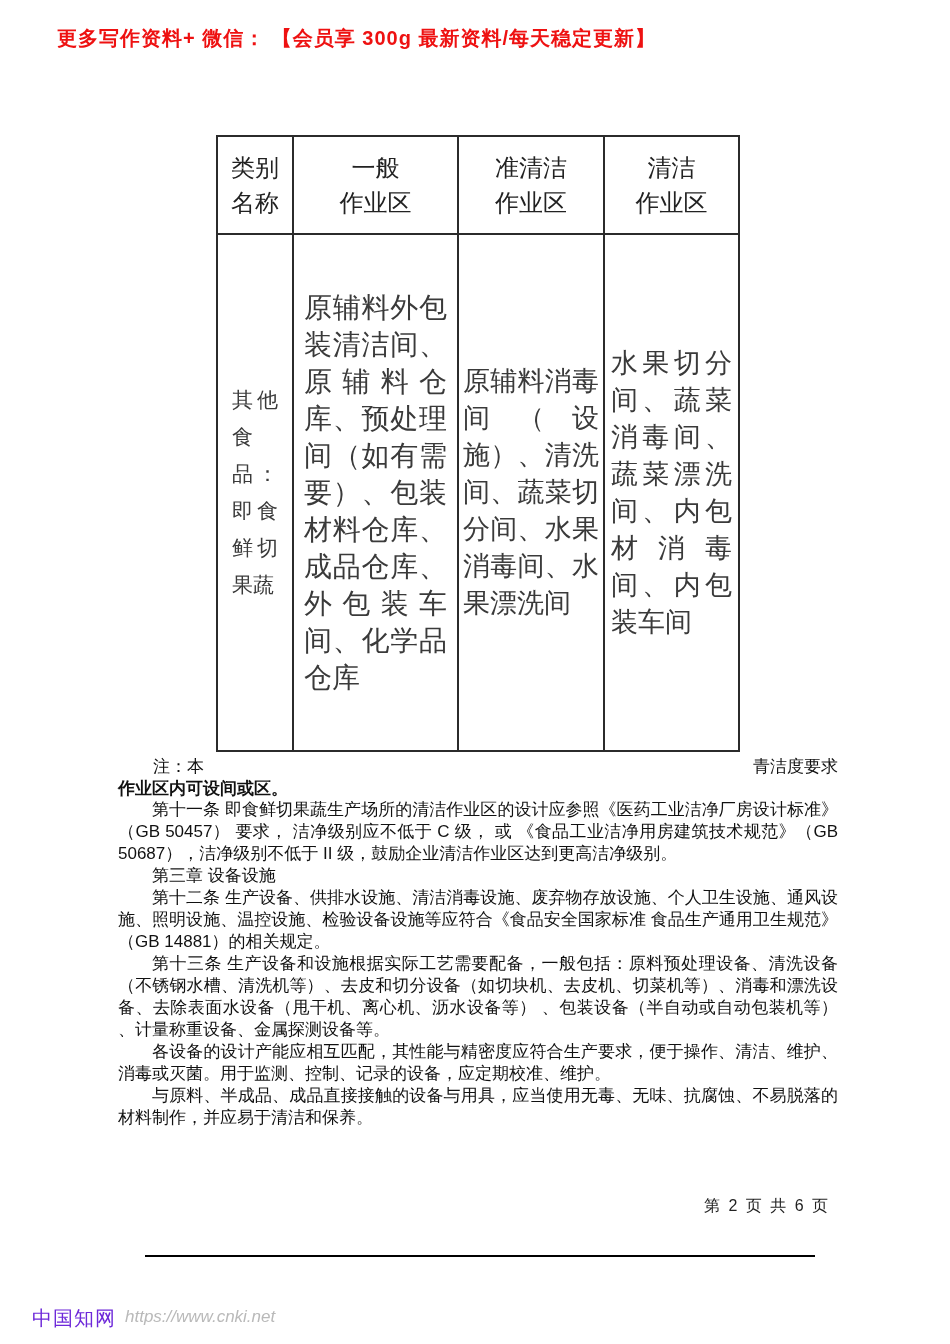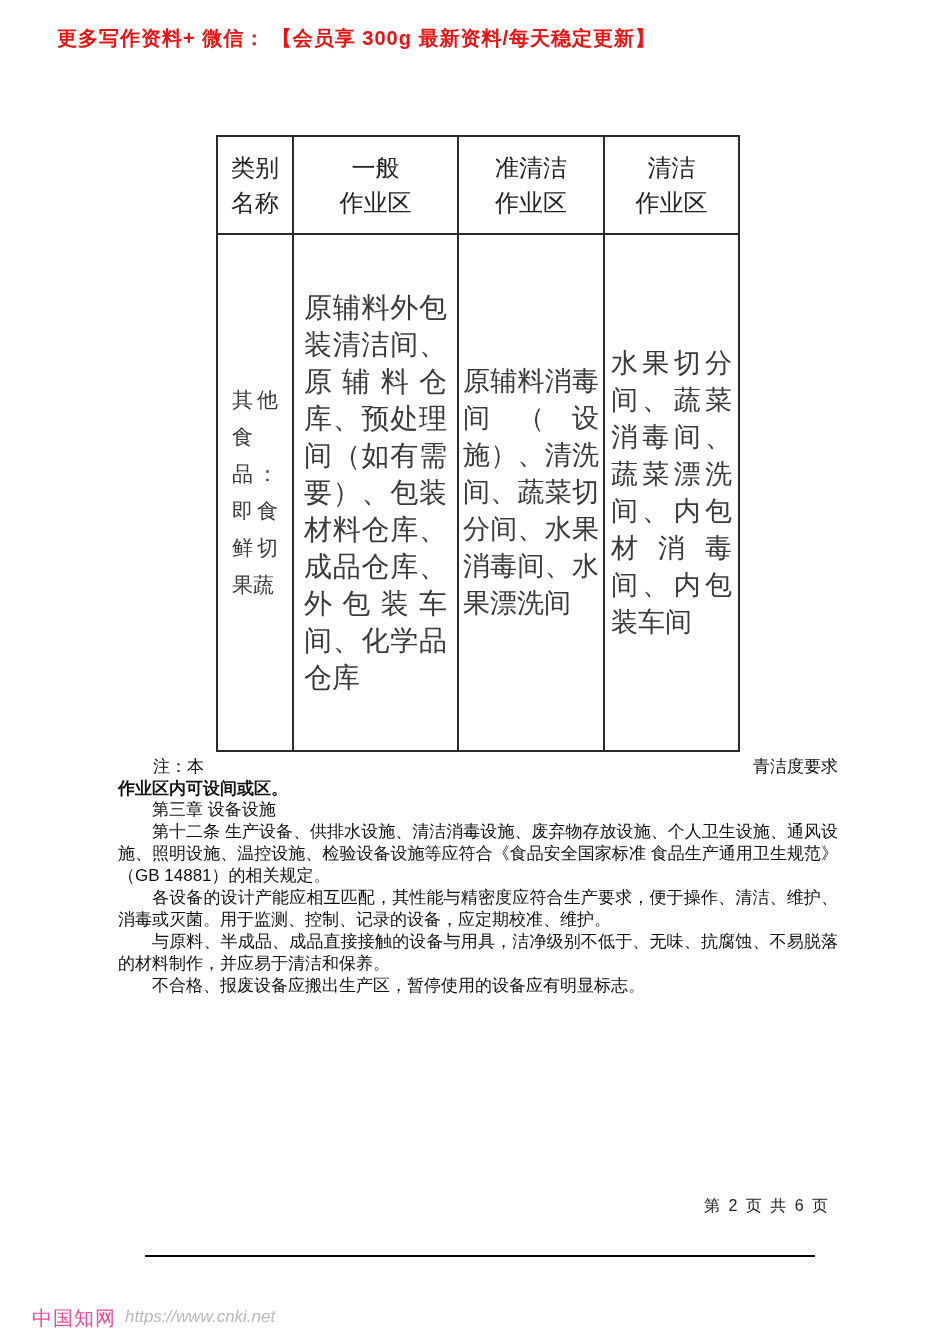--- a/index.html
+++ b/index.html
@@ -70,21 +70,21 @@
     text-align:right;font-size:16px;color:#222;letter-spacing:2px;
   }
   
   .divider{
     position:absolute;left:145px;top:1242px;width:670px;height:2px;
     background:#000;
   }
   
   .footer-brand{
     position:absolute;left:32px;top:1292px;
-    font-size:20px;color:#ec4899;letter-spacing:1px;
+    font-size:20px;color:#6d28d9;letter-spacing:1px;
   }
   .footer-url{
     position:absolute;left:125px;top:1294px;
     font-size:17px;color:#b9b9b9;text-decoration:none;font-style:italic;
   }
 </style>
 </head>
 <body>
 
 <div class="page">
@@ -120,25 +120,26 @@
       </table>
   </div>
 
   <div class="note-line">
     <span class="note-prefix">注：本</span>
     <span class="note-suffix">青洁度要求</span>
   </div>
   <div class="note-line2">作业区内可设间或区。</div>
 
   <div class="body-text">
+    <p>第十一条 即食鲜切果蔬生产场所的清洁作业区的设计应参照《医药工业洁净厂房设计标准》（GB 50457） 要求， 洁净级别应不低于 C 级， 或 《食品工业洁净用房建筑技术规范》（GB 50687），洁净级别不低于 II 级，鼓励企业清洁作业区达到更高洁净级别。</p>
     <p>第三章 设备设施</p>
     <p>第十二条 生产设备、供排水设施、清洁消毒设施、废弃物存放设施、个人卫生设施、通风设施、照明设施、温控设施、检验设备设施等应符合《食品安全国家标准 食品生产通用卫生规范》（GB 14881）的相关规定。</p>
+    <p>第十三条 生产设备和设施根据实际工艺需要配备，一般包括：原料预处理设备、清洗设备（不锈钢水槽、清洗机等）、去皮和切分设备（如切块机、去皮机、切菜机等）、消毒和漂洗设备、去除表面水设备（甩干机、离心机、沥水设备等） 、包装设备（半自动或自动包装机等） 、计量称重设备、金属探测设备等。</p>
     <p>各设备的设计产能应相互匹配，其性能与精密度应符合生产要求，便于操作、清洁、维护、消毒或灭菌。用于监测、控制、记录的设备，应定期校准、维护。</p>
-    <p>与原料、半成品、成品直接接触的设备与用具，洁净级别不低于、无味、抗腐蚀、不易脱落的材料制作，并应易于清洁和保养。</p>
-    <p>不合格、报废设备应搬出生产区，暂停使用的设备应有明显标志。</p>
+    <p>与原料、半成品、成品直接接触的设备与用具，应当使用无毒、无味、抗腐蚀、不易脱落的材料制作，并应易于清洁和保养。</p>
   </div>
 
   <div class="page-indicator">第 2 页 共 6 页</div>
 
   <div class="divider"></div>
 
   <div class="footer-brand">中国知网</div>
   <a class="footer-url" href="#">https://www.cnki.net</a>
 
 </div>

